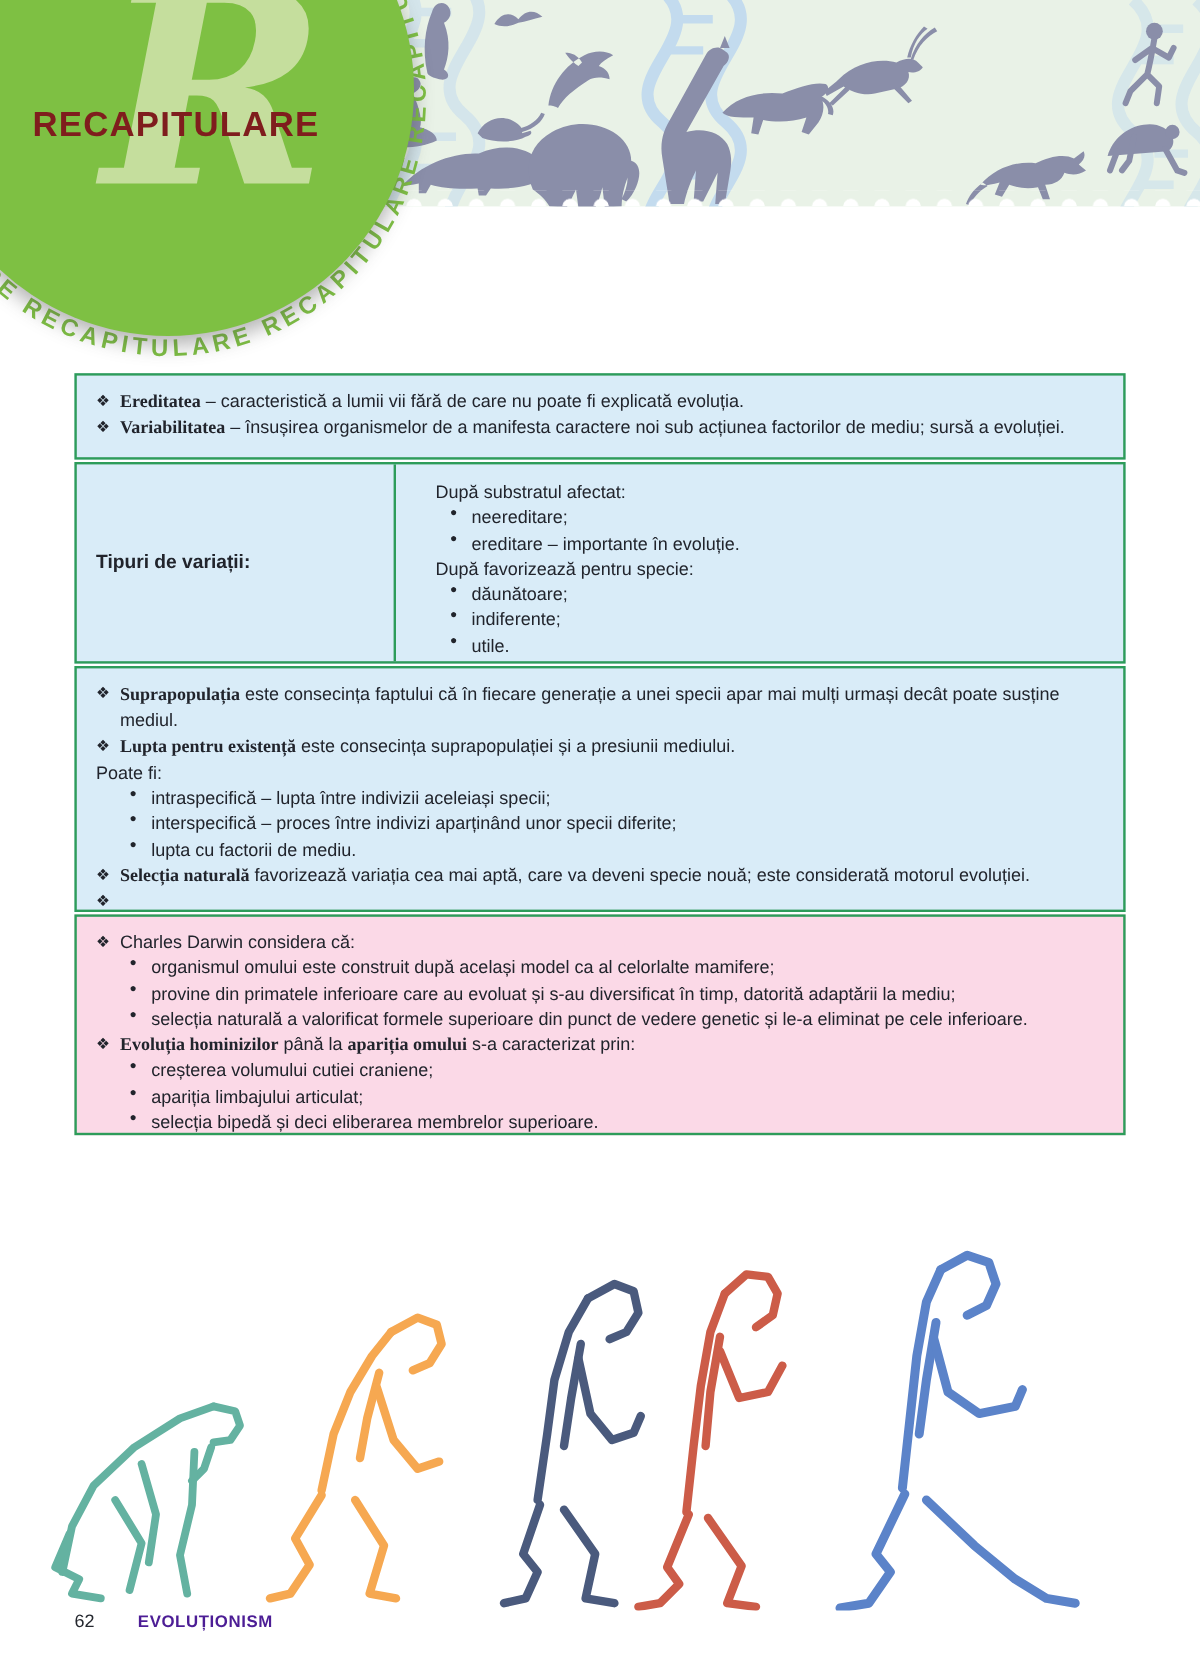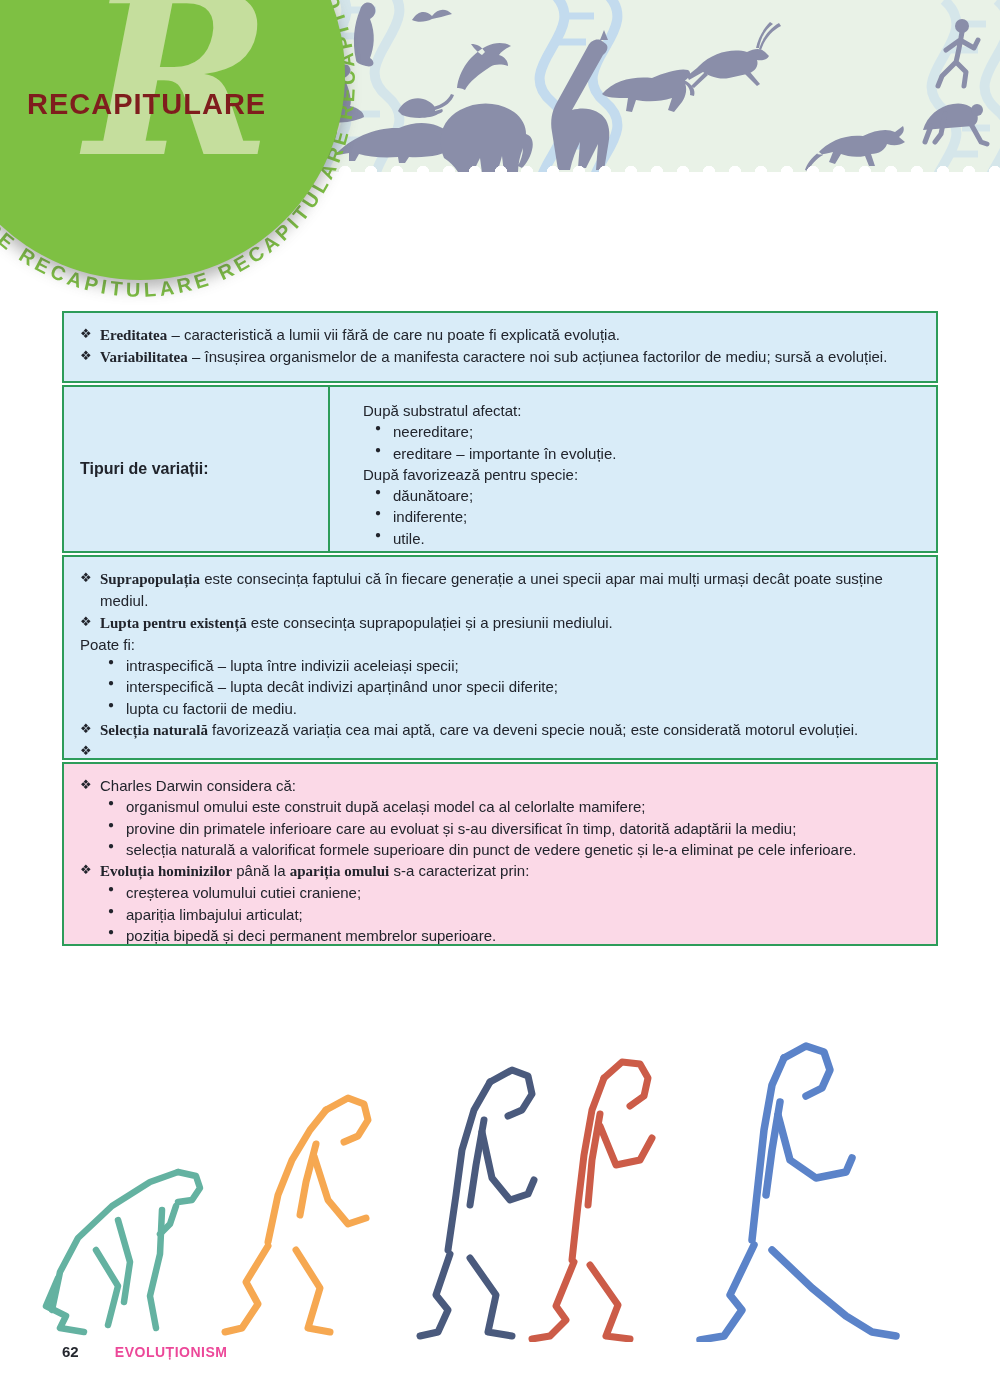--- a/index.html
+++ b/index.html
@@ -44,22 +44,22 @@
   .brow2 .mk{position:absolute;left:12px;top:0;font-size:10px;}
   .plain{padding-left:0;}
   b{font-weight:bold;font-family:Liberation Serif, serif;}
 
   
   .evolution{position:absolute;left:0;top:1010px;width:1000px;height:332px;}
   .evolution path{fill:none;stroke-linecap:round;stroke-linejoin:round;}
 
   
   .footer{position:absolute;left:62px;top:1343px;font-size:15px;}
-  .footer .pagenum{font-weight:bold;color:#25282f;}
-  .footer .chapter{margin-left:32px;font-weight:bold;color:#ec4899;font-size:14px;letter-spacing:.5px;}
+  .footer .pagenum{font-weight:normal;color:#25282f;}
+  .footer .chapter{margin-left:32px;font-weight:bold;color:#4c1d95;font-size:14px;letter-spacing:.5px;}
 </style>
 </head>
 <body>
 
 <div class="page">
 
   <div class="banner">
     <svg width="720" height="172" viewBox="0 0 720 172">
       <g id="helix" stroke="#c3dbee" stroke-width="10" fill="none">
         <path d="M325,-8 C368,30 282,66 325,102 C368,138 282,174 325,210"></path>
@@ -136,21 +136,21 @@
 
   <div class="box pad" id="box3">
     <div class="drow">
       <span class="mk">❖</span><b>Suprapopulația</b><span> este consecința faptului că în fiecare generație a unei specii apar mai mulți urmași decât poate susține mediul.</span>
     </div>
     <div class="drow">
       <span class="mk">❖</span><b>Lupta pentru existență</b><span> este consecința suprapopulației și a presiunii mediului.</span>
     </div>
     <div class="plain">Poate fi:</div>
     <div class="brow"><span class="mk">●</span><span>intraspecifică – lupta între indivizii aceleiași specii;</span></div>
-    <div class="brow"><span class="mk">●</span><span>interspecifică – lupta decât indivizi aparținând unor specii diferite;</span></div>
+    <div class="brow"><span class="mk">●</span><span>interspecifică – proces între indivizi aparținând unor specii diferite;</span></div>
     <div class="brow"><span class="mk">●</span><span>lupta cu factorii de mediu.</span></div>
     <div class="drow">
       <span class="mk">❖</span><b>Selecția naturală</b><span> favorizează variația cea mai aptă, care va deveni specie nouă; este considerată motorul evoluției.</span>
     </div>
     <div class="drow">
       <span class="mk">❖</span>
     </div>
   </div>
 
   <div class="box pad" id="box4">
@@ -158,21 +158,21 @@
       <span class="mk">❖</span><span>Charles Darwin considera că:</span>
     </div>
     <div class="brow"><span class="mk">●</span><span>organismul omului este construit după același model ca al celorlalte mamifere;</span></div>
     <div class="brow"><span class="mk">●</span><span>provine din primatele inferioare care au evoluat și s-au diversificat în timp, datorită adaptării la mediu;</span></div>
     <div class="brow"><span class="mk">●</span><span>selecția naturală a valorificat formele superioare din punct de vedere genetic și le-a eliminat pe cele inferioare.</span></div>
     <div class="drow">
       <span class="mk">❖</span><b>Evoluția hominizilor</b><span> până la </span><b>apariția omului</b><span> s-a caracterizat prin:</span>
     </div>
     <div class="brow"><span class="mk">●</span><span>creșterea volumului cutiei craniene;</span></div>
     <div class="brow"><span class="mk">●</span><span>apariția limbajului articulat;</span></div>
-    <div class="brow"><span class="mk">●</span><span>poziția bipedă și deci permanent membrelor superioare.</span></div>
+    <div class="brow"><span class="mk">●</span><span>selecția bipedă și deci eliberarea membrelor superioare.</span></div>
   </div>
 
   <svg class="evolution" viewBox="0 0 1000 332">
 
     <g stroke-width="6.5" stroke="#64b2a1">
       <path d="M52,300 L60,262 78,228 112,196 150,172 178,162"></path>
       <path d="M178,162 L196,166 200,178 192,190 178,192"></path>
       <path d="M176,196 L170,214 160,224"></path>
       <path d="M162,200 L160,244 150,286 156,318"></path>
       <path d="M118,210 L130,252 124,292"></path>

